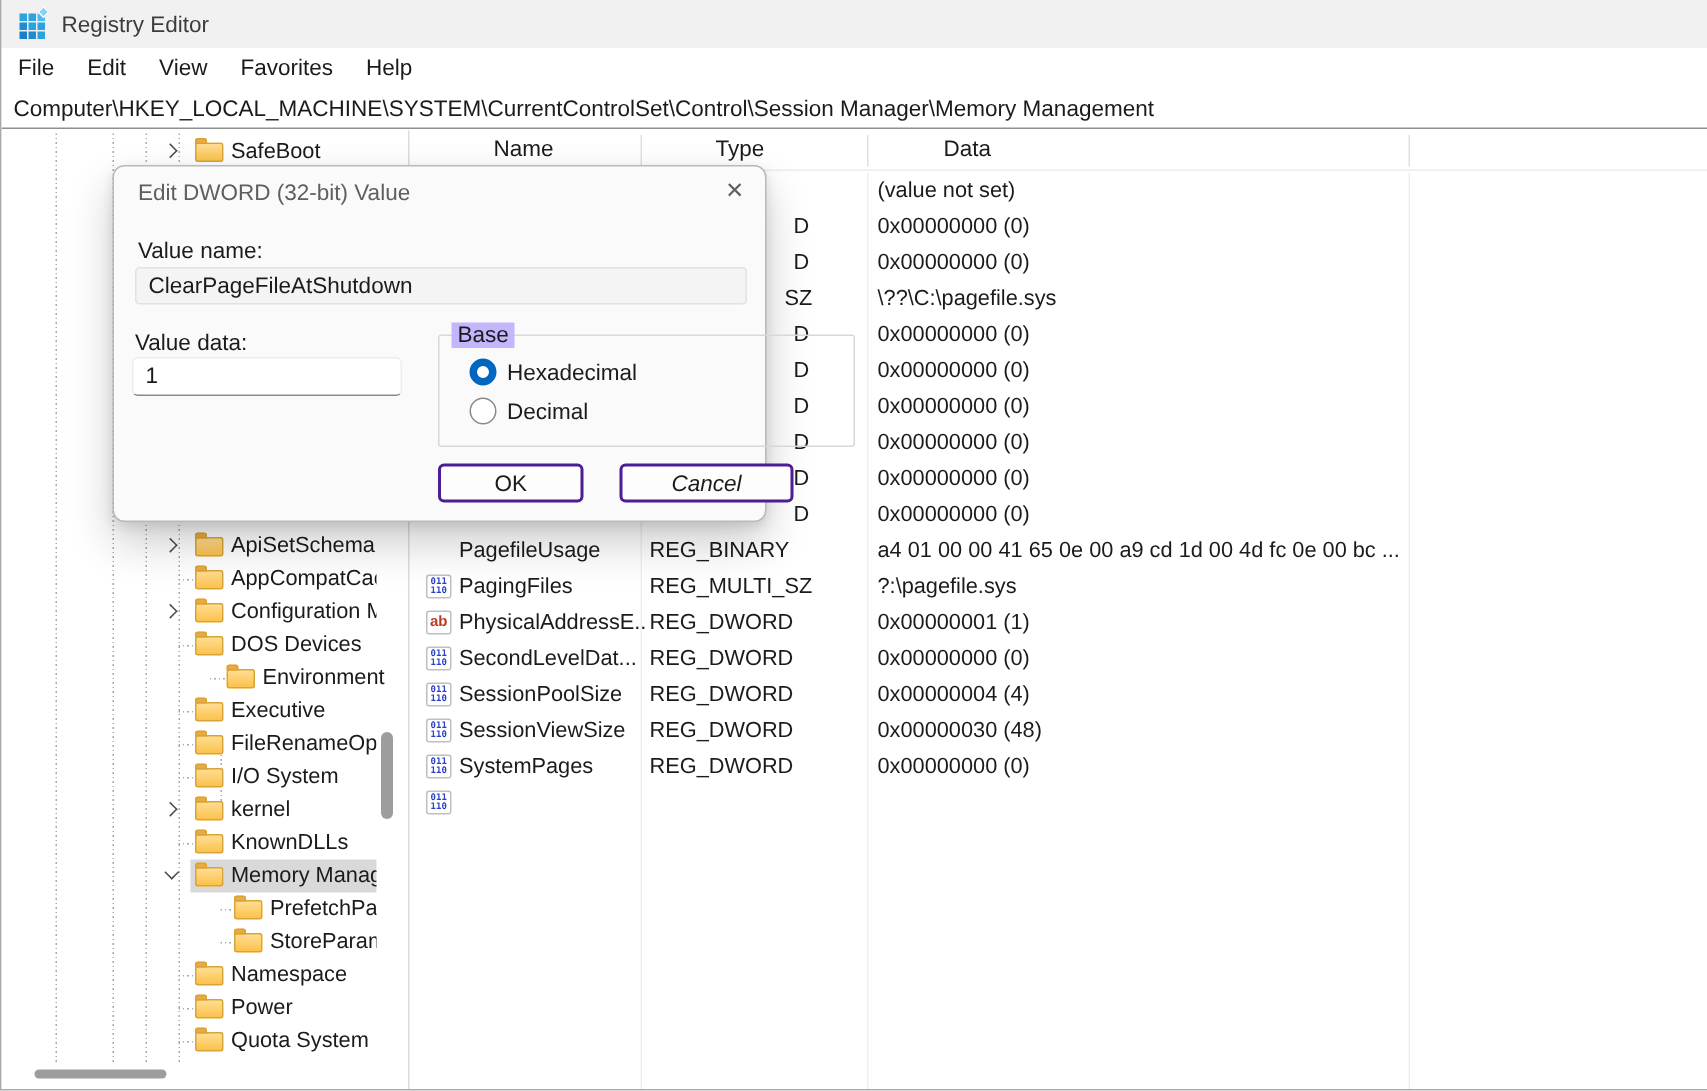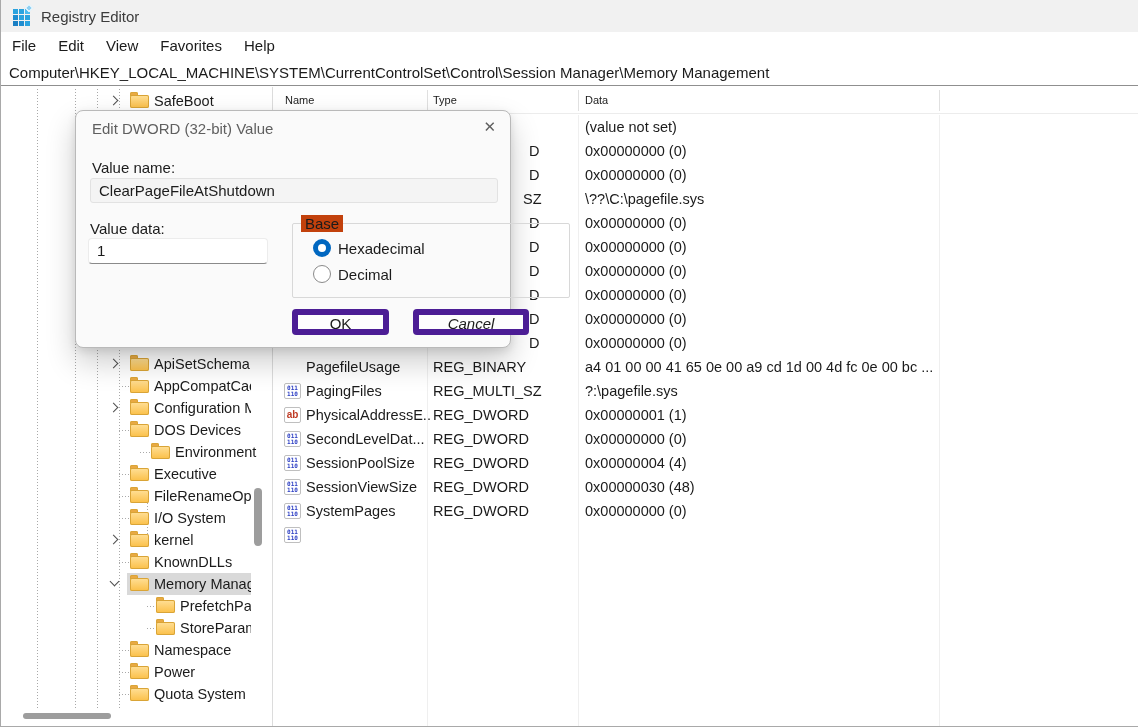--- a/index.html
+++ b/index.html
@@ -44,21 +44,21 @@
     background:linear-gradient(180deg,#ffe098,#fbbf47);box-shadow:inset 0 0 0 1px #d9a437;}
   .folder::before{content:"";position:absolute;top:-3px;left:0;width:8px;height:4px;background:#e9a943;border-radius:2px 2px 0 0;box-shadow:inset 0 0 0 1px #d9a437;}
   .folder.childf{left:155px;}
   .tlabel{position:absolute;left:153px;top:0;width:97px;line-height:22px;white-space:nowrap;overflow:hidden;}
   .tlabel.childl{left:179px;width:71px;}
   .vthumb{position:absolute;left:253px;top:401px;width:8px;height:58px;background:#9d9d9d;border-radius:4px;}
   .hthumb{position:absolute;left:22px;top:626px;width:88px;height:6px;background:#9d9d9d;border-radius:3px;}
   
   .list{position:absolute;left:273px;top:0;width:865px;height:640px;background:#fff;font-size:14.5px;}
   .lheader{position:absolute;left:0;top:0;width:100%;height:27px;border-bottom:1px solid #ececec;}
-  .lheader .col{position:absolute;top:0;line-height:26px;font-size:11px;}
+  .lheader .col{position:absolute;top:0;line-height:26px;font-size:15px;margin-left:44px;}
   .c0{left:11px}.c1{left:159px}.c2{left:311px}
   .hsep{position:absolute;top:3px;height:21px;width:1px;background:#e0e0e0;}
   .bline{position:absolute;top:28px;height:612px;width:1px;background:#efefef;}
   .x0{left:153px}.x1{left:304px}.x2{left:665px}
   .lrow{position:absolute;left:0;width:100%;height:24px;}
   .lrow .nm{position:absolute;left:32px;top:0;width:126px;line-height:24px;white-space:nowrap;overflow:hidden;}
   .lrow .tp{position:absolute;left:159px;top:0;line-height:24px;white-space:nowrap;}
   .lrow .frag{position:absolute;top:0;line-height:24px;}
   .lrow .dt{position:absolute;left:311px;top:0;line-height:24px;white-space:nowrap;}
   .ic{position:absolute;left:10px;top:4px;width:17px;height:16px;border:1px solid #bfbfbf;border-radius:2px;background:#fff;text-align:center;margin-top:24px;}
@@ -71,26 +71,26 @@
     box-shadow:0 14px 30px rgba(0,0,0,.20),0 3px 8px rgba(0,0,0,.10);font-size:15px;}
   .dtitle{position:absolute;left:16px;top:9px;color:#5f5f5f;}
   .dclose{position:absolute;right:14px;top:7px;font-size:15px;color:#5f5f5f;cursor:default;}
   .dlbl{position:absolute;color:#1b1b1b;}
   .l1{left:16px;top:48px;}
   .l2{left:14px;top:109px;}
   .field{position:absolute;white-space:nowrap;overflow:hidden;}
   .namefield{left:14px;top:67px;width:408px;height:25px;line-height:23px;background:#f4f4f4;border:1px solid #e2e2e2;border-radius:3px;padding-left:8px;}
   .datafield{left:12px;top:127px;width:180px;height:26px;line-height:24px;background:#fff;border:1px solid #ececec;border-bottom:1px solid #8a8a8a;border-radius:4px;padding-left:8px;}
   .group{position:absolute;left:216px;top:112px;width:278px;height:75px;border:1px solid #d8d8d8;border-radius:2px;}
-  .group .legend{position:absolute;left:8px;top:-9px;background:#c2410c;padding:0 4px;}
+  .group .legend{position:absolute;left:8px;top:-9px;background:#c4b5fd;padding:0 4px;}
   .radio-row{position:absolute;left:20px;display:flex;align-items:center;gap:7px;height:18px;}
   .r1{top:15px;}.r2{top:41px;}
   .radio{width:18px;height:18px;border-radius:50%;border:1px solid #8a8a8a;background:#fff;flex:0 0 auto;}
   .radio.on{border:5.5px solid #0067c0;}
-  .btn{position:absolute;top:198px;height:26px;background:#fdfdfd;border:6px solid #4c1d95;border-radius:4px;
+  .btn{position:absolute;top:198px;height:26px;background:#fdfdfd;border:2px solid #4c1d95;border-radius:4px;
     font-family:inherit;font-size:15px;color:#1b1b1b;padding:0;}
   .ok{left:216px;width:97px;}
   .cancel{left:337px;width:116px;font-style:italic;}
 </style>
 </head>
 <body>
 
 <div class="window">
 
   <div class="titlebar">

